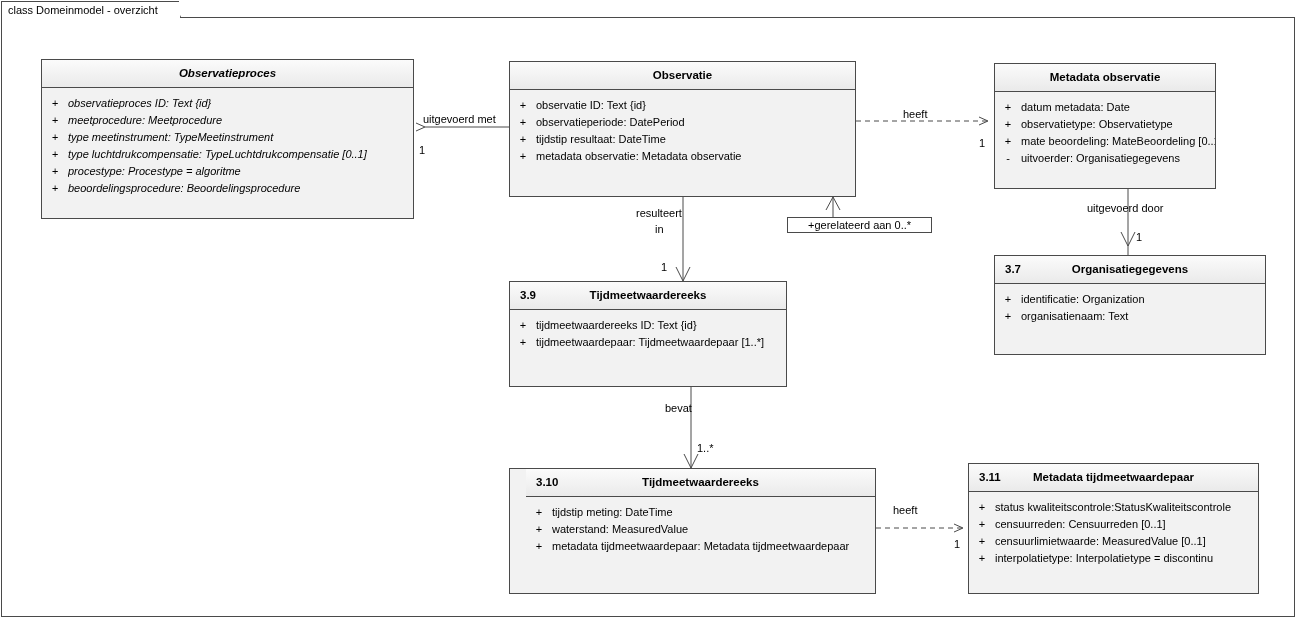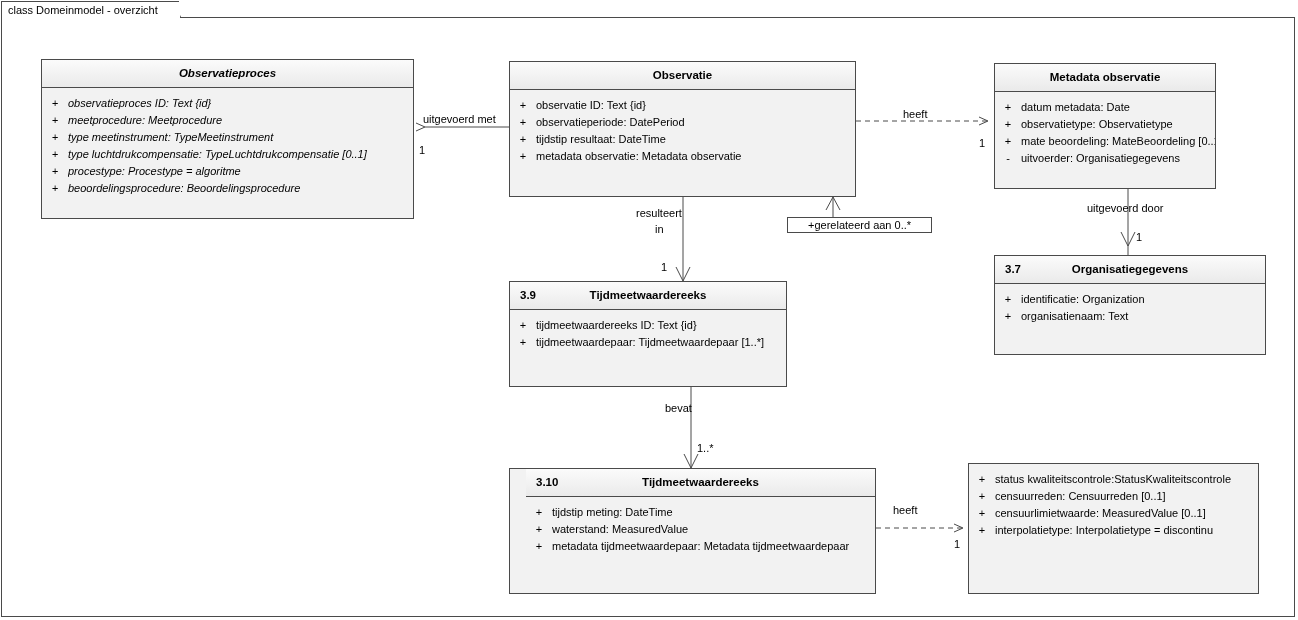--- a/index.html
+++ b/index.html
@@ -312,20 +312,24 @@
         <span class="txt">waterstand: MeasuredValue</span>
       </div>
       <div class="attr">
         <span class="vis">+</span>
         <span class="txt">metadata tijdmeetwaardepaar: Metadata tijdmeetwaardepaar</span>
       </div>
     </div>
   </div>
 
   <div class="uml-class" style="left:968px; top:463px; width:291px; height:131px;">
+    <div class="uml-header">
+      <span class="numtag">3.11</span>
+      <span>Metadata tijdmeetwaardepaar</span>
+    </div>
     <div class="uml-body">
       <div class="attr">
         <span class="vis">+</span>
         <span class="txt">status kwaliteitscontrole:StatusKwaliteitscontrole</span>
       </div>
       <div class="attr">
         <span class="vis">+</span>
         <span class="txt">censuurreden: Censuurreden [0..1]</span>
       </div>
       <div class="attr">

